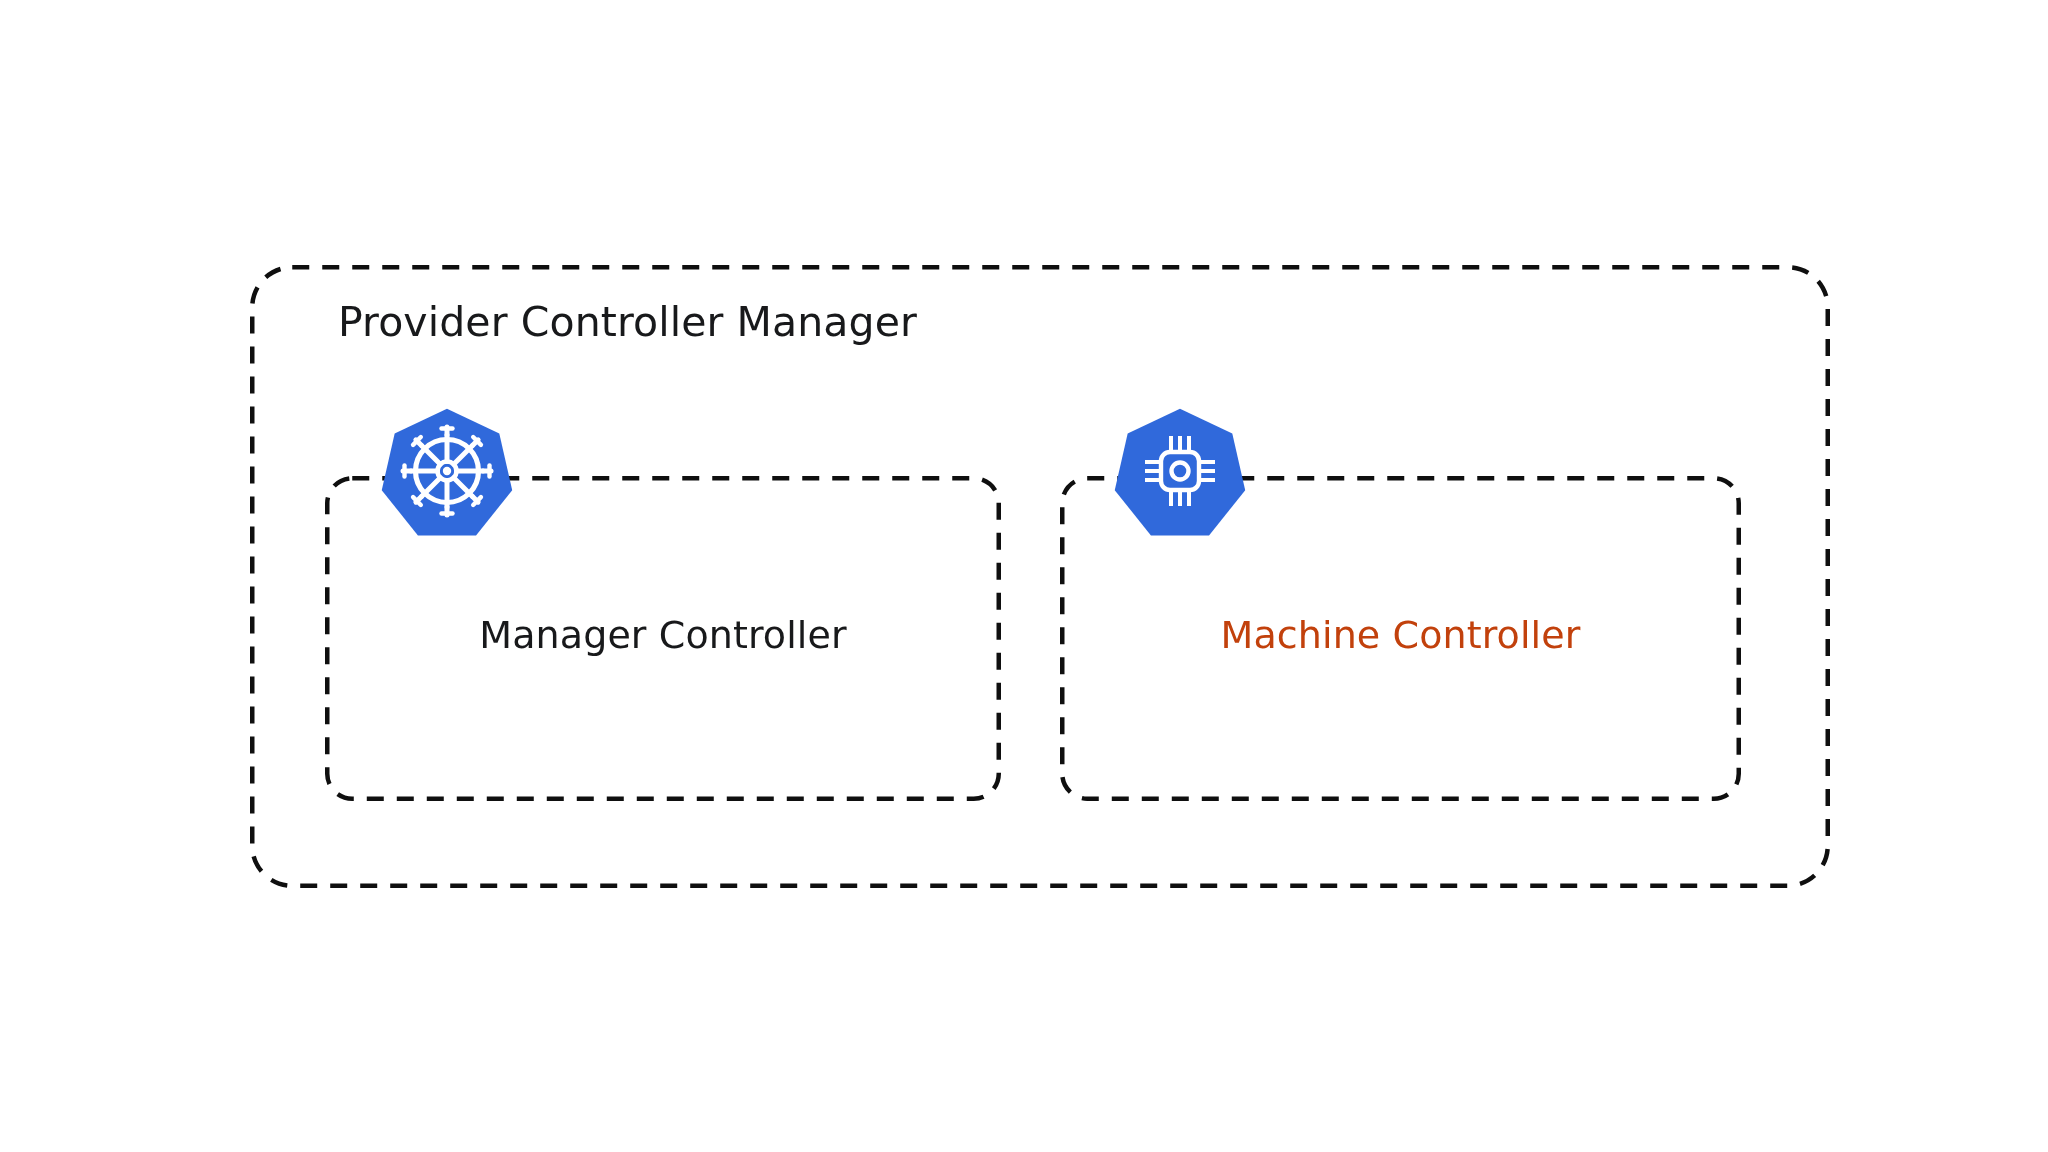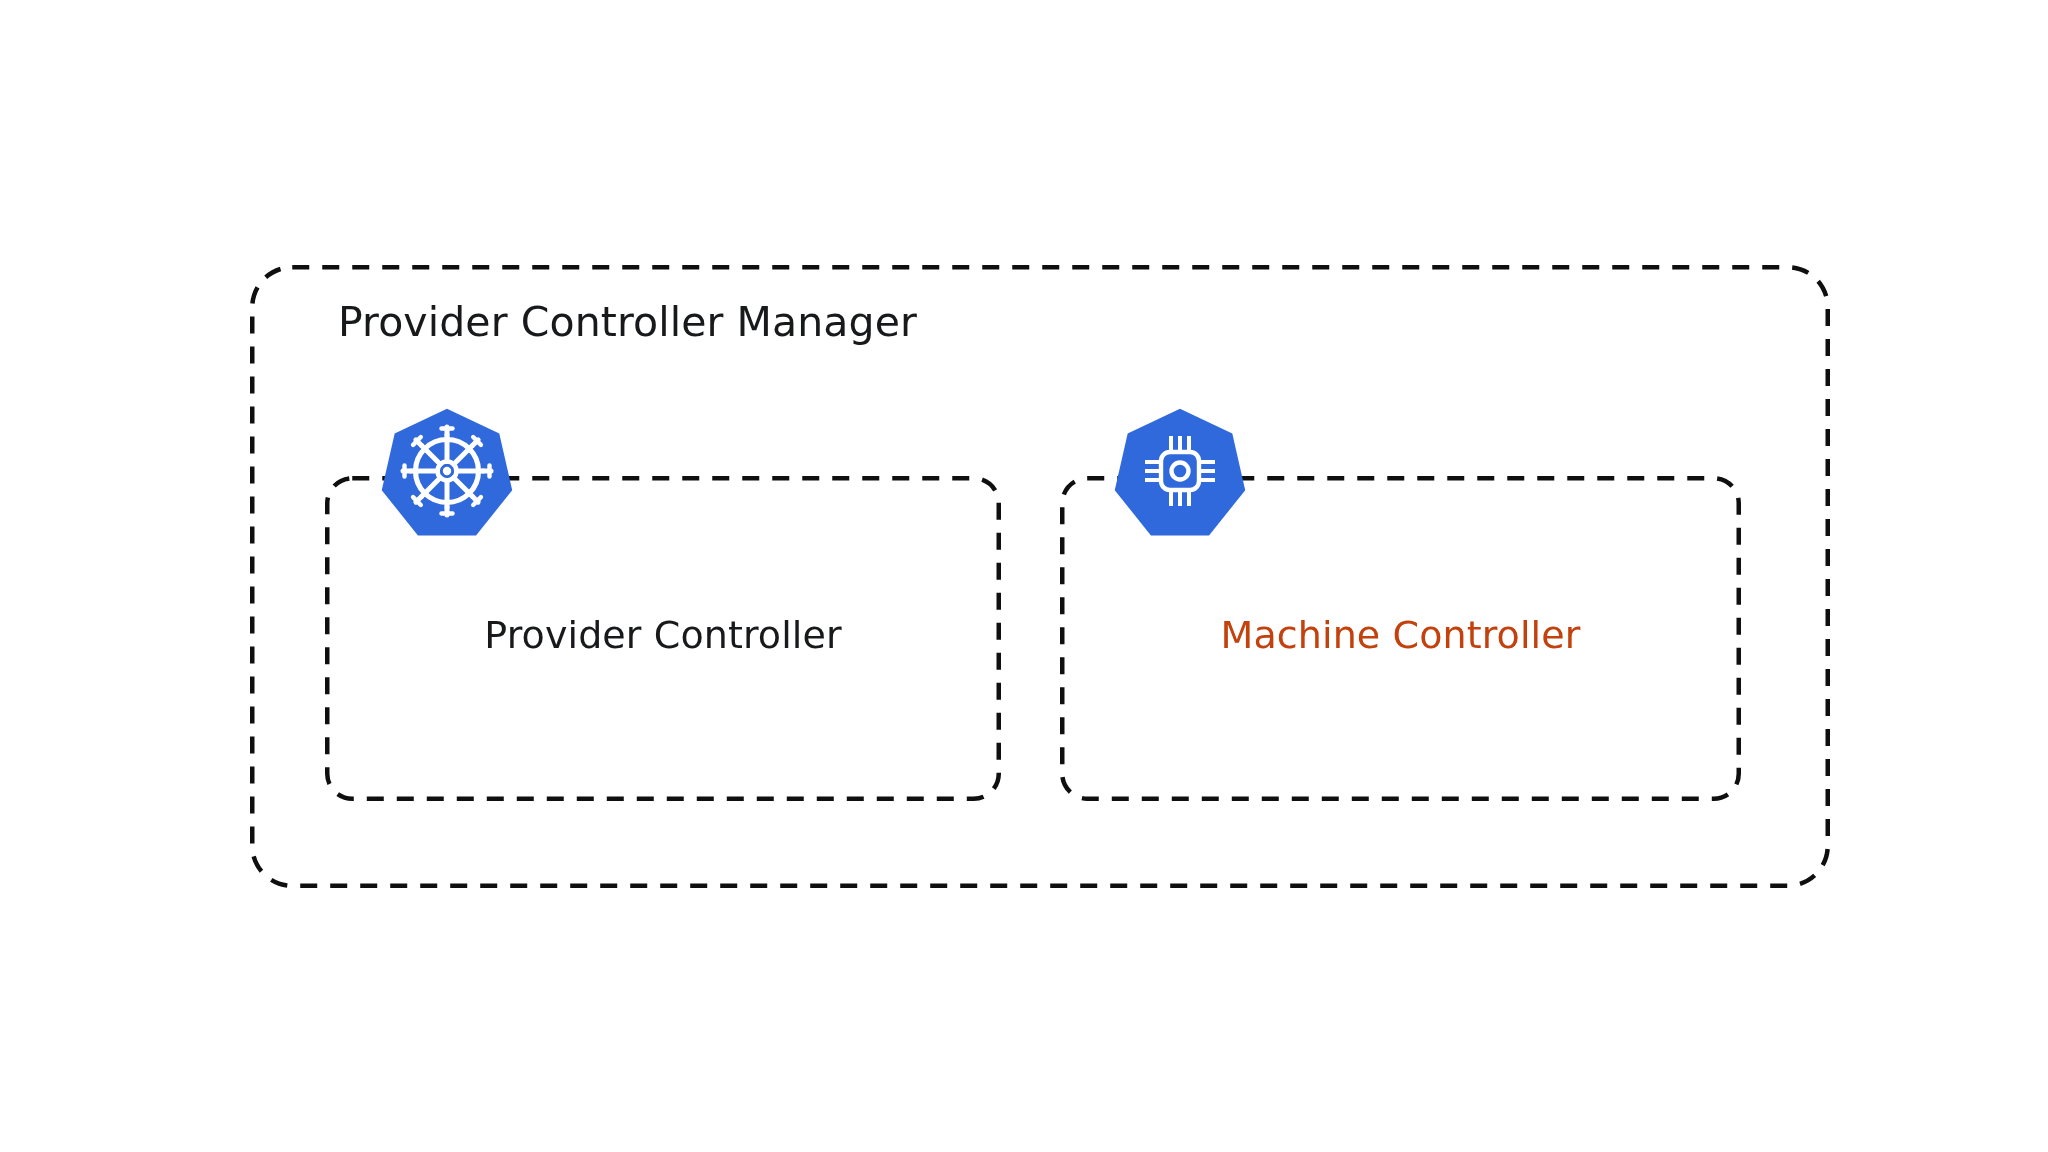--- a/index.html
+++ b/index.html
@@ -128,21 +128,21 @@
     <svg class="dash-svg" viewBox="0 0 1580 623" preserveAspectRatio="none">
       <rect class="dash-rect" x="2.25" y="2.25" width="1575.5" height="618.5" rx="40" ry="40" stroke="#0f0f0f"></rect>
     </svg>
     <div class="outer-title" style="color: rgb(24, 25, 27);">Provider Controller Manager</div>
   </div>
 
   <div class="inner-box box-left">
     <svg class="dash-svg" viewBox="0 0 676 325" preserveAspectRatio="none">
       <rect class="dash-rect" x="2.25" y="2.25" width="671.5" height="320.5" rx="25" ry="25" stroke="#0f0f0f"></rect>
     </svg>
-    <div class="inner-label" style="color: rgb(24, 25, 27);">Provider Controller</div>
+    <div class="inner-label" style="color: rgb(24, 25, 27);">Manager Controller</div>
   </div>
 
   <div class="inner-box box-right">
     <svg class="dash-svg" viewBox="0 0 681 325" preserveAspectRatio="none">
       <rect class="dash-rect" x="2.25" y="2.25" width="676.5" height="320.5" rx="25" ry="25" stroke="#0f0f0f"></rect>
     </svg>
     <div class="inner-label" style="color: #c2410c;">Machine Controller</div>
   </div>
 
   <div class="badge-icon icon-k8s">

